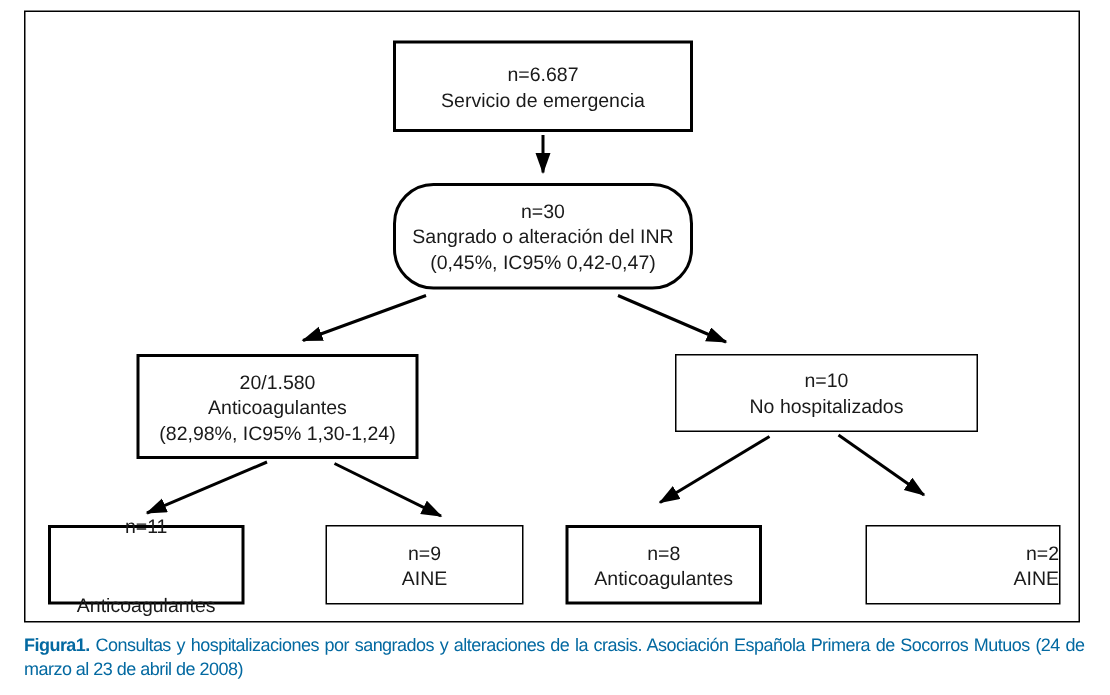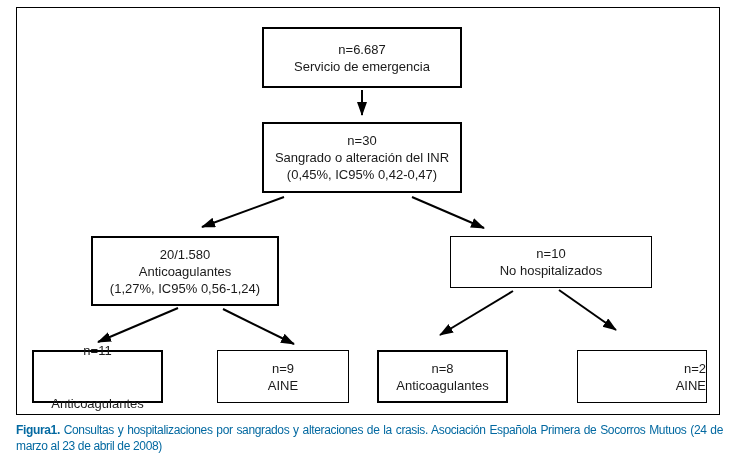--- a/index.html
+++ b/index.html
@@ -28,21 +28,21 @@
     align-items: center;
     justify-content: center;
     text-align: center;
     font-size: 13px;
     line-height: 17px;
     color: #1a1a1a;
     z-index: 2;
   }
   .thin { border-width: 1px; }
   .node-root      { left: 262px; top: 27px;  width: 200px; height: 61px; }
-  .node-sangrado  { left: 262px; top: 122px; width: 200px; height: 71px; }
+  .node-sangrado  { left: 262px; top: 122px; width: 200px; height: 71px; border-radius: 27px; }
   .node-hosp      { left: 91px;  top: 236px; width: 188px; height: 70px; }
   .node-nohosp    { left: 450px; top: 236px; width: 202px; height: 52px; }
   .node-n11       { left: 32px;  top: 350px; width: 131px; height: 53px; gap: 36px; }
   .node-n9        { left: 217px; top: 350px; width: 132px; height: 53px; }
   .node-n8        { left: 377px; top: 350px; width: 131px; height: 53px; }
   .node-n2        { left: 577px; top: 350px; width: 130px; height: 53px; align-items: flex-end; }
   .arrows {
     position: absolute;
     left: 0; top: 0;
     width: 740px; height: 463px;
@@ -90,21 +90,21 @@
 
   <div class="node node-sangrado">
     <div>n=30</div>
     <div>Sangrado o alteración del INR</div>
     <div>(0,45%, IC95% 0,42-0,47)</div>
   </div>
 
   <div class="node node-hosp">
     <div>20/1.580</div>
     <div>Anticoagulantes</div>
-    <div>(1,27%, IC95% 0,56-1,24)</div>
+    <div>(82,98%, IC95% 1,30-1,24)</div>
   </div>
 
   <div class="node node-nohosp thin">
     <div>n=10</div>
     <div>No hospitalizados</div>
   </div>
 
   <div class="node node-n11">
     <div>n=11</div>
     <div>Anticoagulantes</div>

